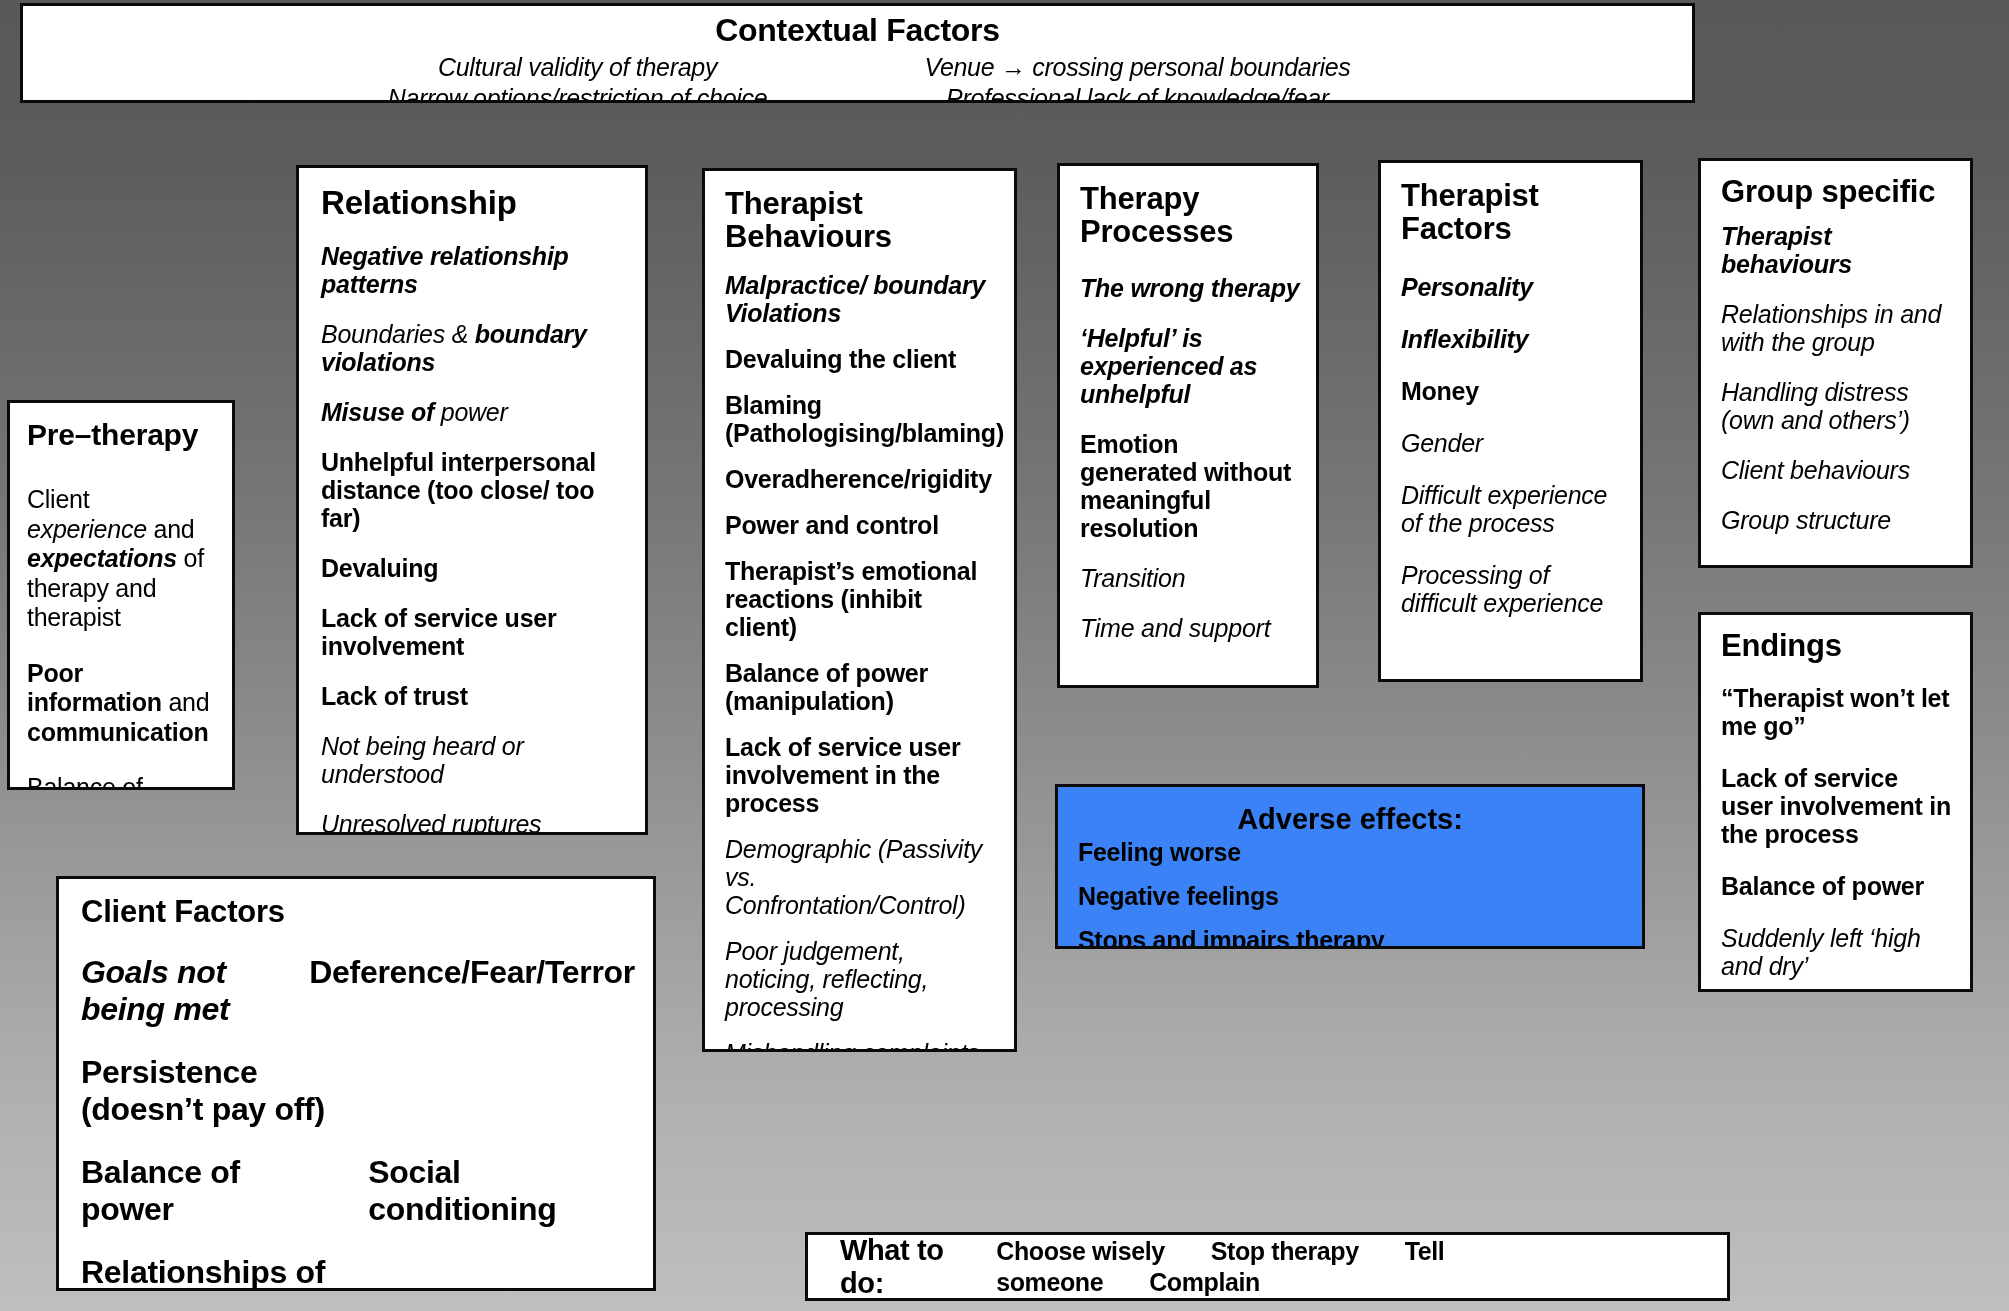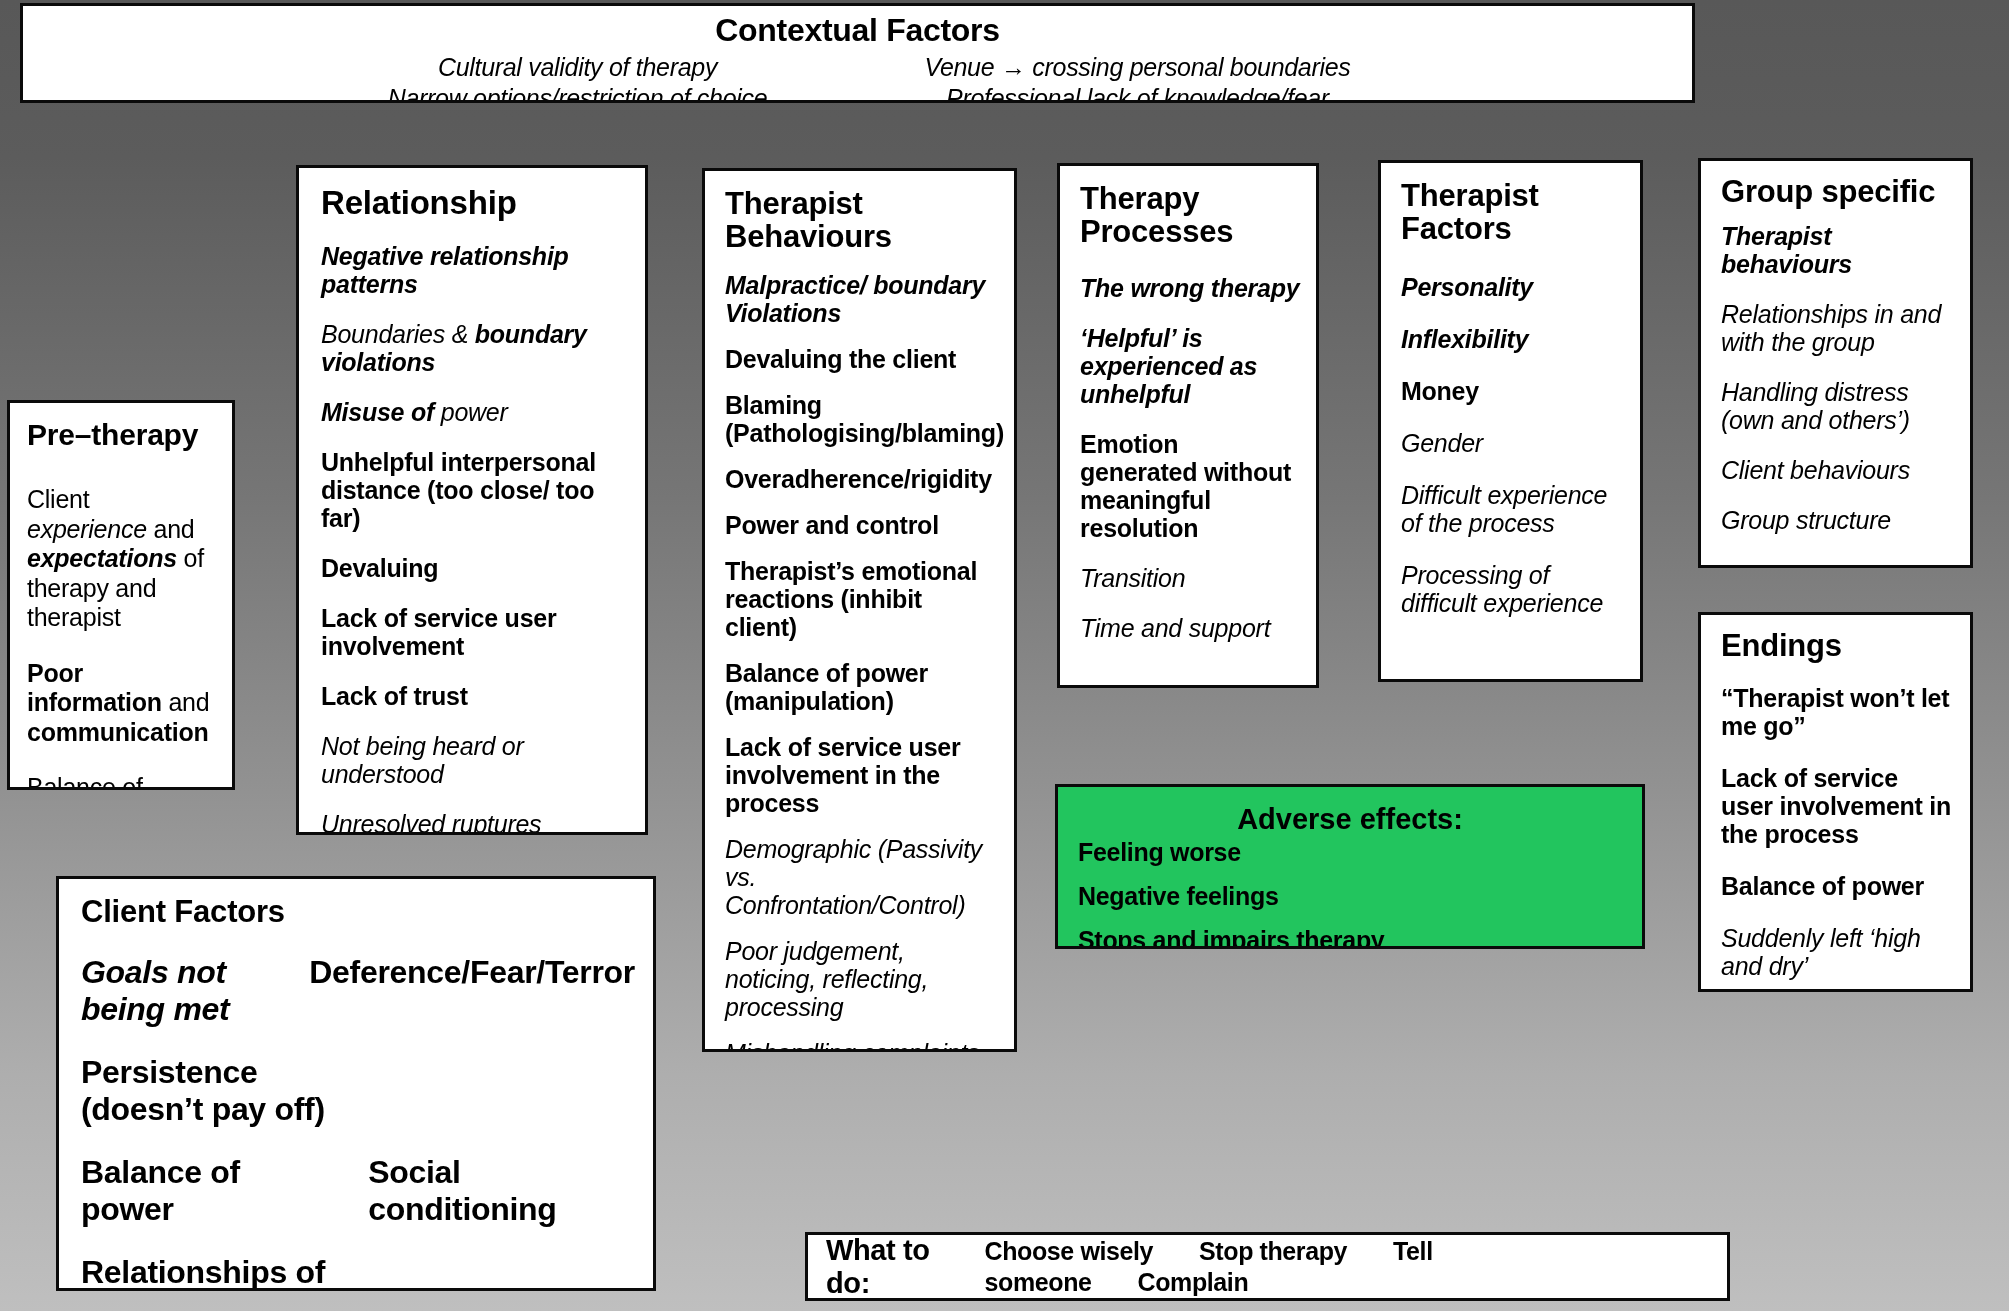--- a/index.html
+++ b/index.html
@@ -49,21 +49,21 @@
 
   
   #pretherapy{left:7px;top:400px;width:228px;height:390px;padding:16px 17px 0 17px;}
   #relationship{left:296px;top:165px;width:352px;height:670px;padding:17px 20px 0 22px;}
   #behaviours{left:702px;top:168px;width:315px;height:884px;padding:16px 18px 0 20px;}
   #processes{left:1057px;top:163px;width:262px;height:525px;padding:16px 16px 0 20px;}
   #tfactors{left:1378px;top:160px;width:265px;height:522px;padding:16px 16px 0 20px;}
   #groupspec{left:1698px;top:158px;width:275px;height:410px;padding:14px 16px 0 20px;}
   #endings{left:1698px;top:612px;width:275px;height:380px;padding:14px 16px 0 20px;}
   #clientfactors{left:56px;top:876px;width:600px;height:415px;padding:16px 18px 0 22px;}
-  #adverse{left:1055px;top:784px;width:590px;height:165px;padding:10px 20px 0 20px;background:#22c55e;height:165px;}
+  #adverse{left:1055px;top:784px;width:590px;height:165px;padding:10px 20px 0 20px;background:#3b82f6;height:165px;}
   #whattodo{left:805px;top:1232px;width:925px;height:69px;padding:0;}
 
   #pretherapy .title{font-size:30px;margin-bottom:34px;}
   #pretherapy .item{font-size:25px;line-height:1.18;margin-bottom:26px;}
 
   #relationship .title{font-size:33px;margin-bottom:22px;}
   #relationship .item{margin-bottom:22px;}
 
   #behaviours .title{margin-bottom:18px;}
   #behaviours .item{margin-bottom:18px;}
@@ -84,21 +84,21 @@
   #clientfactors .title{font-size:31px;margin-bottom:26px;}
   #clientfactors .cf-row{display:flex;margin-bottom:26px;font-size:32px;letter-spacing:-0.3px;gap:31px;}
   #clientfactors .cf-a{width:278px;}
   #clientfactors .cf-b{}
 
   #adverse{height:165px;}
   #adverse .adv-title{text-align:center;font-weight:bold;font-size:29px;margin:6px 0 2px 0;}
   #adverse .item{font-weight:bold;font-size:25px;margin-bottom:16px;letter-spacing:-0.3px;}
 
   #whattodo .wtd{
-    display:flex;align-items:center;height:100%;padding-left:18px;
+    display:flex;align-items:center;height:100%;padding-left:32px;
     font-size:26px;letter-spacing:-0.4px;
   }
   #whattodo .wtd-label{font-weight:bold;font-size:29px;margin-right:8px;}
   #whattodo .wtd-opt{font-weight:bold;font-size:25px;margin-right:46px;}
 </style>
 </head>
 <body>
 
 <div class="box" id="contextual">
   <div class="ctx-title">Contextual Factors</div>

